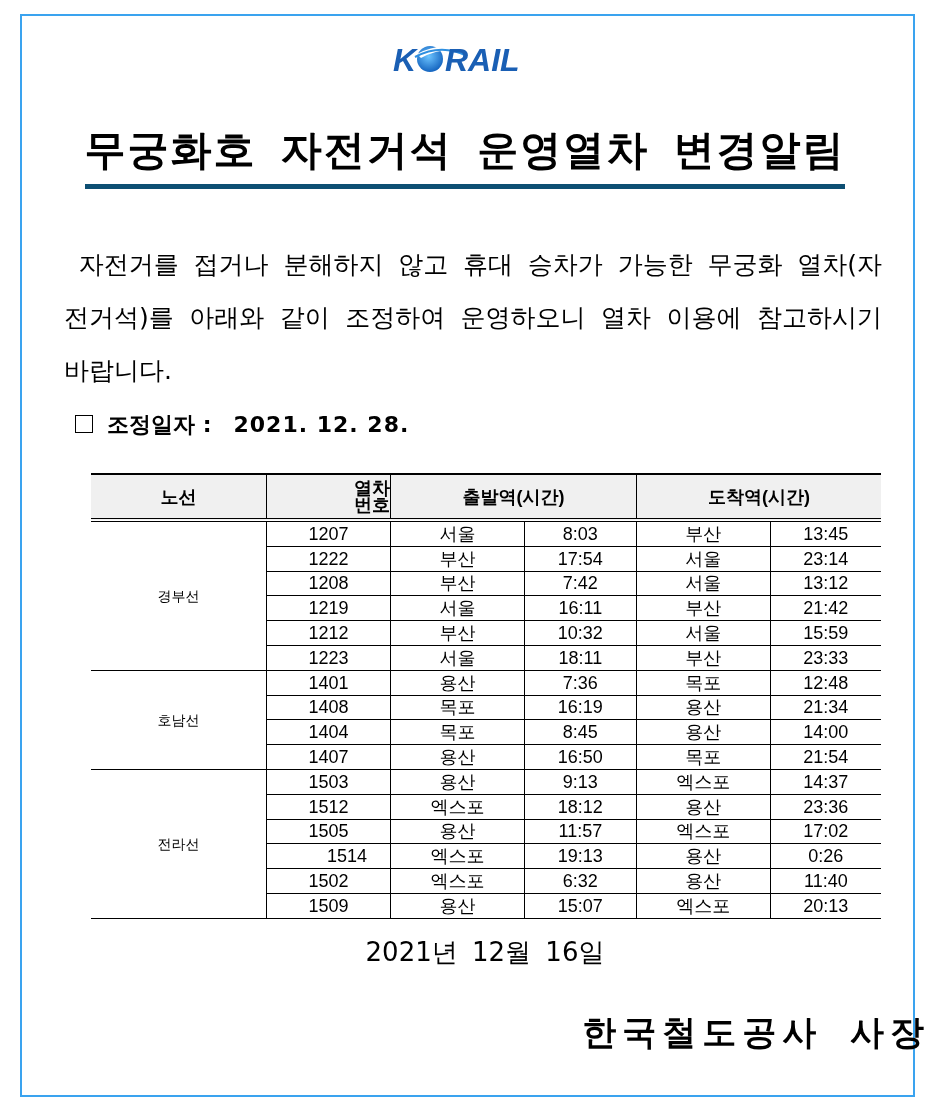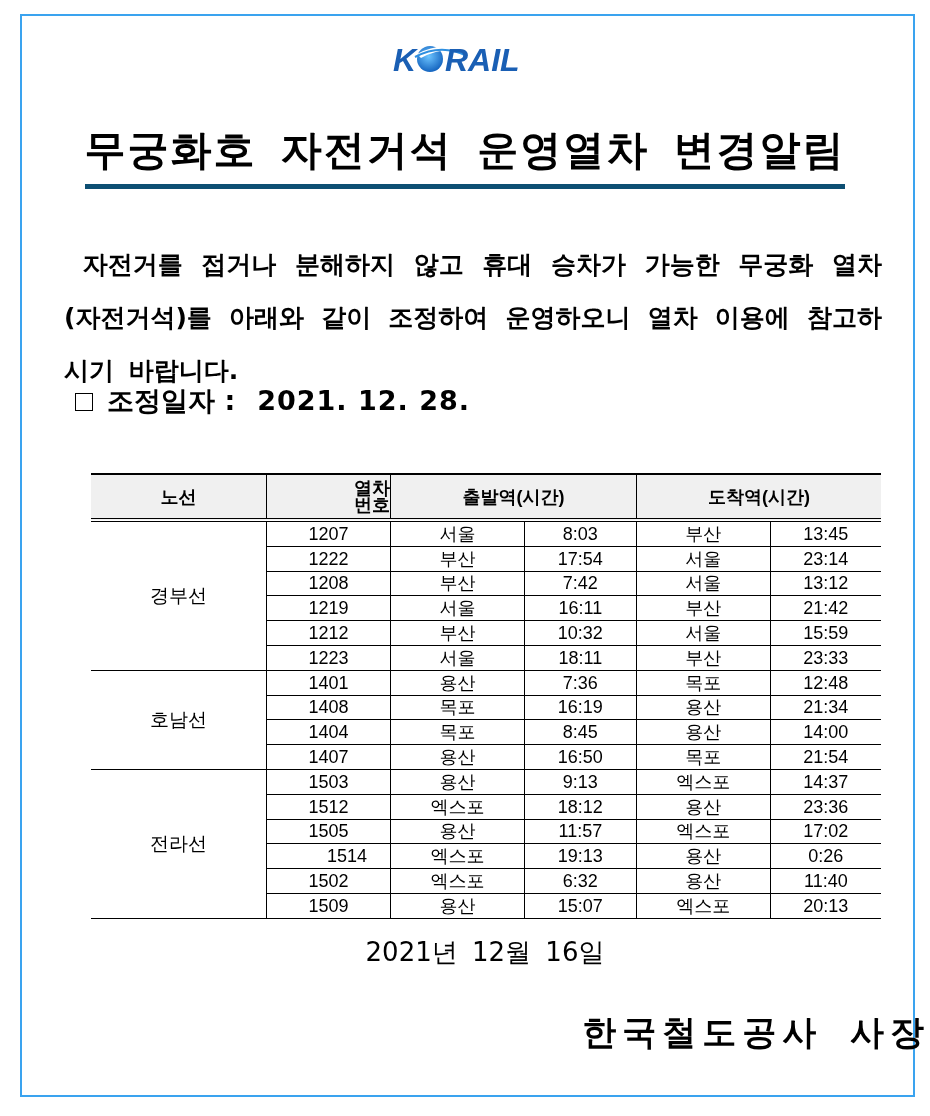--- a/index.html
+++ b/index.html
@@ -4,34 +4,34 @@
 <style>
   html, body { margin:0; padding:0; background:#ffffff; }
   body { width:930px; height:1116px; position:relative; overflow:hidden;
          font-family:"DejaVu Sans","Liberation Sans",sans-serif; color:#000; }
   .frame { position:absolute; left:20px; top:14px; width:891px; height:1079px;
            border:2px solid #3aa3ef; box-sizing:content-box; }
   .logo { position:absolute; left:393px; top:38px; width:150px; height:40px; }
   .title { position:absolute; left:0; width:930px; top:123px; text-align:center;
            font-size:41px; font-weight:bold; letter-spacing:2px; word-spacing:8px; }
   .title-rule { position:absolute; left:85px; top:184px; width:760px; height:5px; background:#0d4f73; }
-  .intro { position:absolute; left:64px; top:238px; width:818px; font-size:25px; font-weight:bold;
+  .intro { position:absolute; left:64px; top:238px; width:818px; font-size:25px; font-weight:normal;
            line-height:53px; text-align:justify; text-align-last:left; word-spacing:6px; }
-  .date-line { position:absolute; left:75px; top:383px; font-size:27px; font-weight:bold; }
+  .date-line { position:absolute; left:75px; top:410px; font-size:22px; font-weight:bold; }
   .date-line .checkbox { display:inline-block; width:16px; height:16px; border:1.5px solid #000;
            vertical-align:-1px; margin-right:14px; }
   .date-line .val { margin-left:22px; letter-spacing:1px; }
   table.sched { position:absolute; left:91px; top:473px; width:790px; border-collapse:collapse;
            font-family:"Liberation Sans","DejaVu Sans",sans-serif; font-size:18px; }
   table.sched th { background:#f0f0f0; font-weight:bold; font-size:18px; height:43px; padding:0;
            border-top:2px solid #000; border-bottom:4px double #000; }
   table.sched th.two-line { line-height:17px; }
   table.sched td { height:23.8px; padding:0; text-align:center; border-bottom:1px solid #000; line-height:22px; }
   table.sched th + th, table.sched td + td { border-left:1px solid #000; }
-  table.sched td.line-name { border-left:none; font-size:19px; }
+  table.sched td.line-name { border-left:none; font-size:14px; }
   table.sched tr.group-end td { border-bottom:1.5px solid #000; }
   .col-line { width:175px;margin-left:10px; } .col-no { width:123px;text-align:right; }
   .sign-date { position:absolute; left:0; width:930px; top:935px; text-align:center; font-size:26px; word-spacing:6px;padding-left:20px; }
   .signer { position:absolute; left:0; width:930px; top:1010px; text-align:right; font-size:34px;
             font-weight:bold; letter-spacing:6px; word-spacing:10px; }
 </style>
 </head>
 <body>
 
 <div class="frame"></div>

